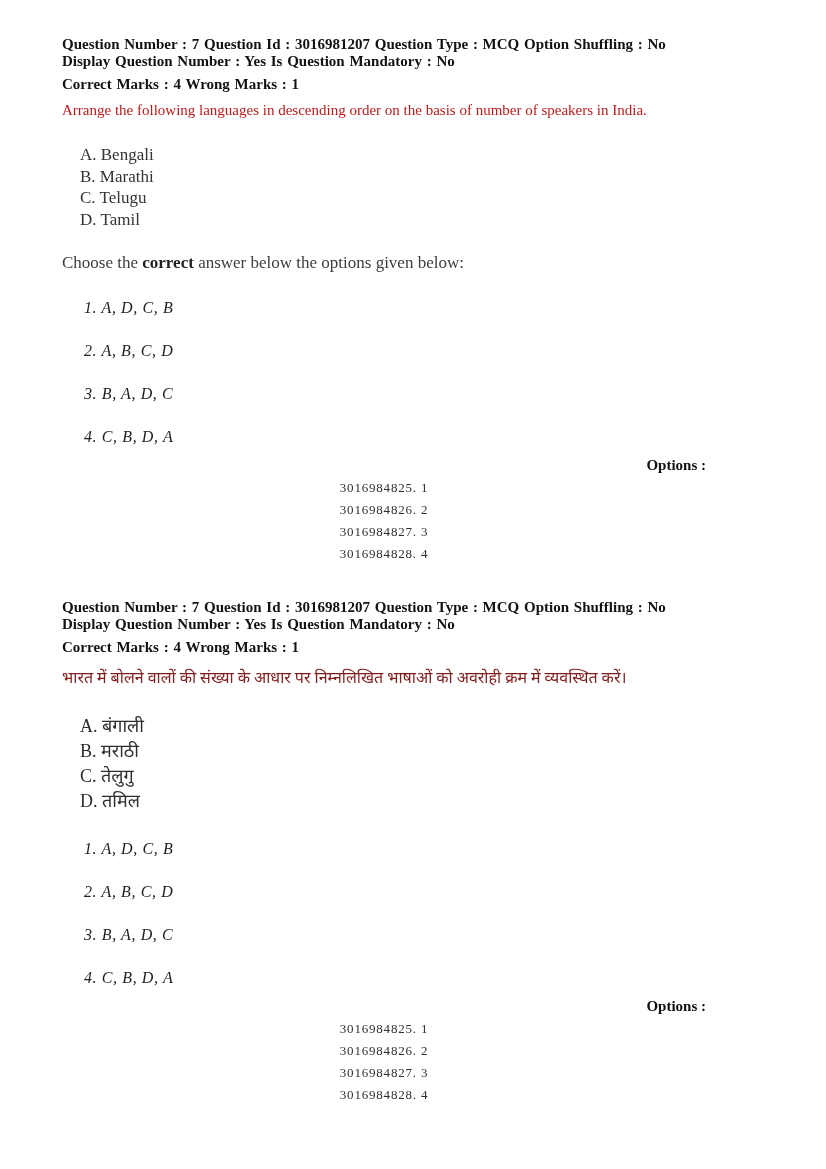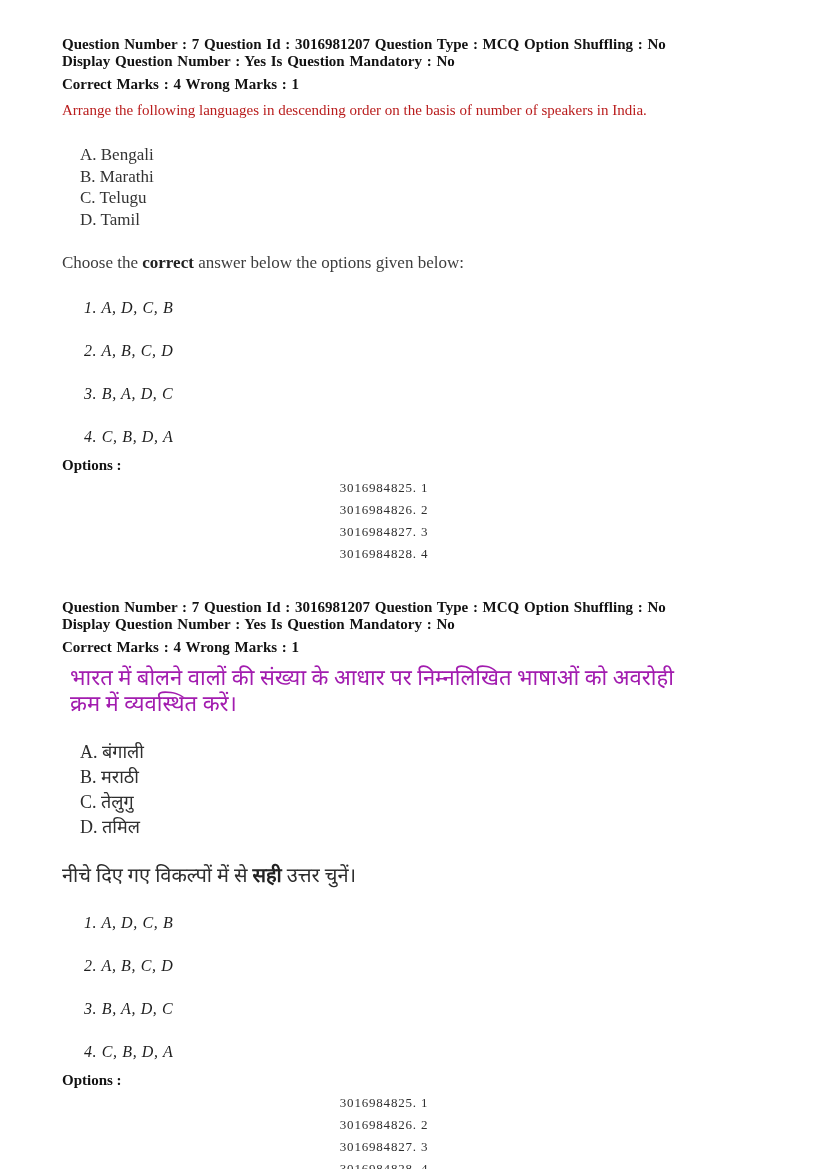--- a/index.html
+++ b/index.html
@@ -33,26 +33,25 @@
     word-spacing: 1px;
   }
   .question-text {
     font-size: 15px;
     line-height: 21px;
     color: #b91c1c;
     margin-top: 7px;
     max-width: 706px;
   }
   .question-text.hindi {
-    font-size: 22px;
+    font-size: 16px;
     line-height: 26px;
-    color: #a21caf;
+    color: #7f1d1d;
     margin-top: 9px;
     max-width: 710px;
-    margin-left: 8px;
   }
   .item-list { margin-top: 23px; margin-left: 18px; }
   .item-list .list-item {
     font-size: 17px;
     line-height: 21.5px;
     color: #333333;
   }
   .item-list.hindi .list-item {
     font-size: 18px;
     line-height: 25px;
@@ -77,20 +76,21 @@
     color: #1f1f1f;
     letter-spacing: 0.6px;
   }
   .answer-list.first { margin-top: 14px; }
   .options-label {
     font-weight: bold;
     font-size: 15px;
     color: #121212;
     margin-top: 11px;
     line-height: 18px;
+    text-align: right;
   }
   .option-id-row {
     font-size: 13px;
     line-height: 22px;
     color: #2f2f2f;
     letter-spacing: 0.8px;
     text-align: center;
   }
   .option-id-rows { margin-top: 3px; }
 </style>
@@ -134,21 +134,20 @@
     <div class="marks-line">Correct Marks : 4 Wrong Marks : 1</div>
     <div class="question-text hindi">भारत में बोलने वालों की संख्या के आधार पर निम्नलिखित भाषाओं को अवरोही क्रम में व्यवस्थित करें।</div>
 
     <div class="item-list hindi">
       <div class="list-item"><span>A.</span> <span>बंगाली</span></div>
       <div class="list-item"><span>B.</span> <span>मराठी</span></div>
       <div class="list-item"><span>C.</span> <span>तेलुगु</span></div>
       <div class="list-item"><span>D.</span> <span>तमिल</span></div>
     </div>
 
-    <div class="choose-line hindi"><span>नीचे दिए गए विकल्पों में से </span><b>सही</b><span> उत्तर चुनें।</span></div>
 
     <div class="answer-list first">
       <div class="answer-option"><span>1.</span> <span>A, D, C, B</span></div>
       <div class="answer-option"><span>2.</span> <span>A, B, C, D</span></div>
       <div class="answer-option"><span>3.</span> <span>B, A, D, C</span></div>
       <div class="answer-option"><span>4.</span> <span>C, B, D, A</span></div>
     </div>
 
     <div class="options-label">Options :</div>
     <div class="option-id-rows">

